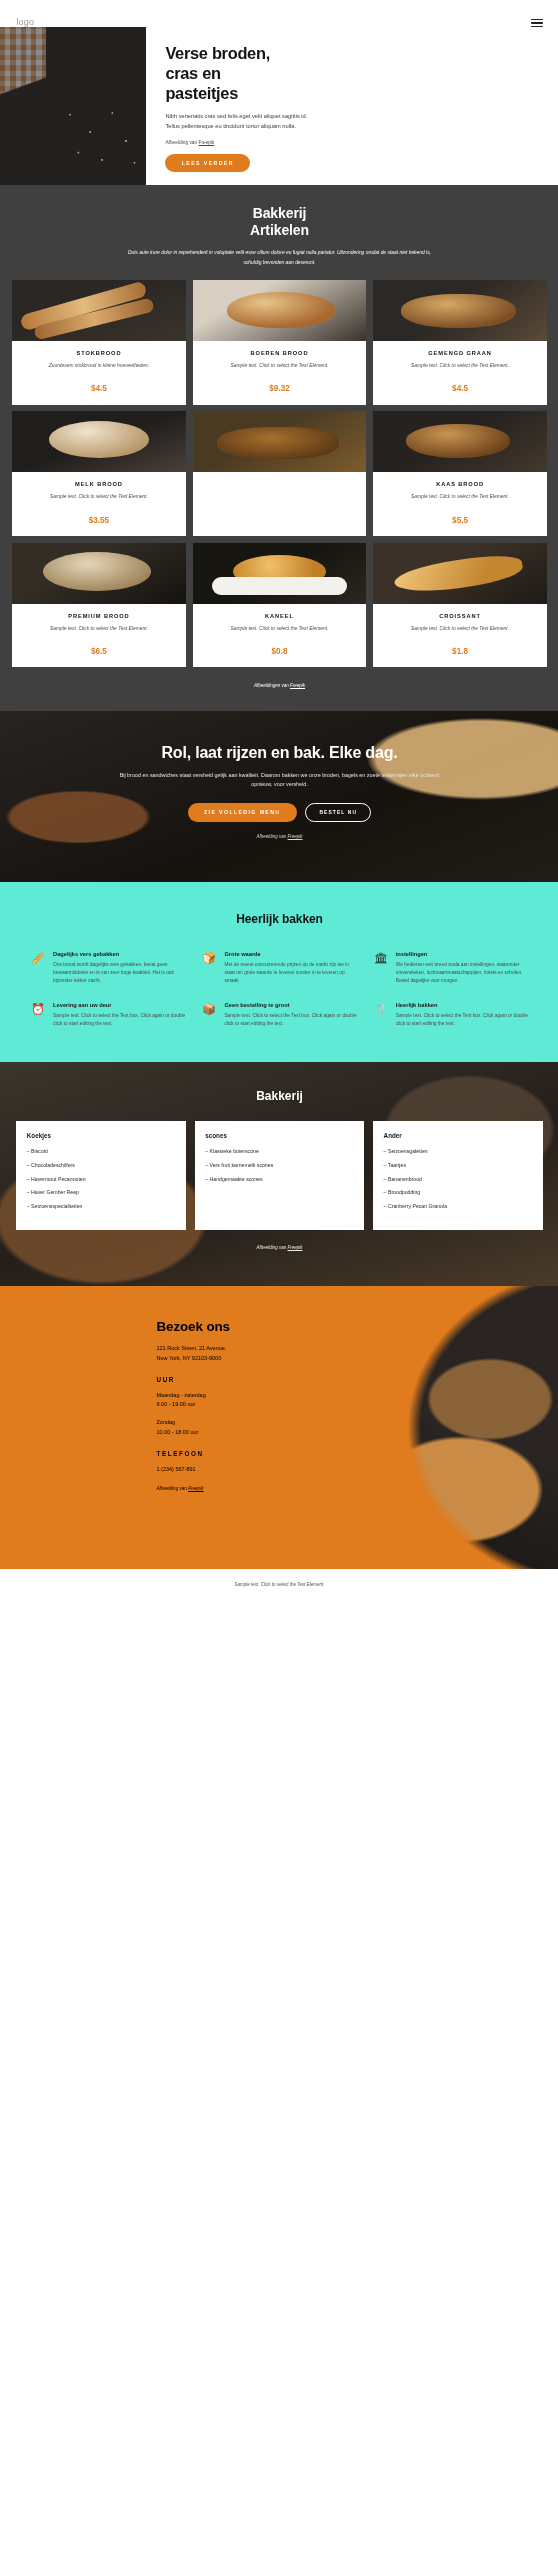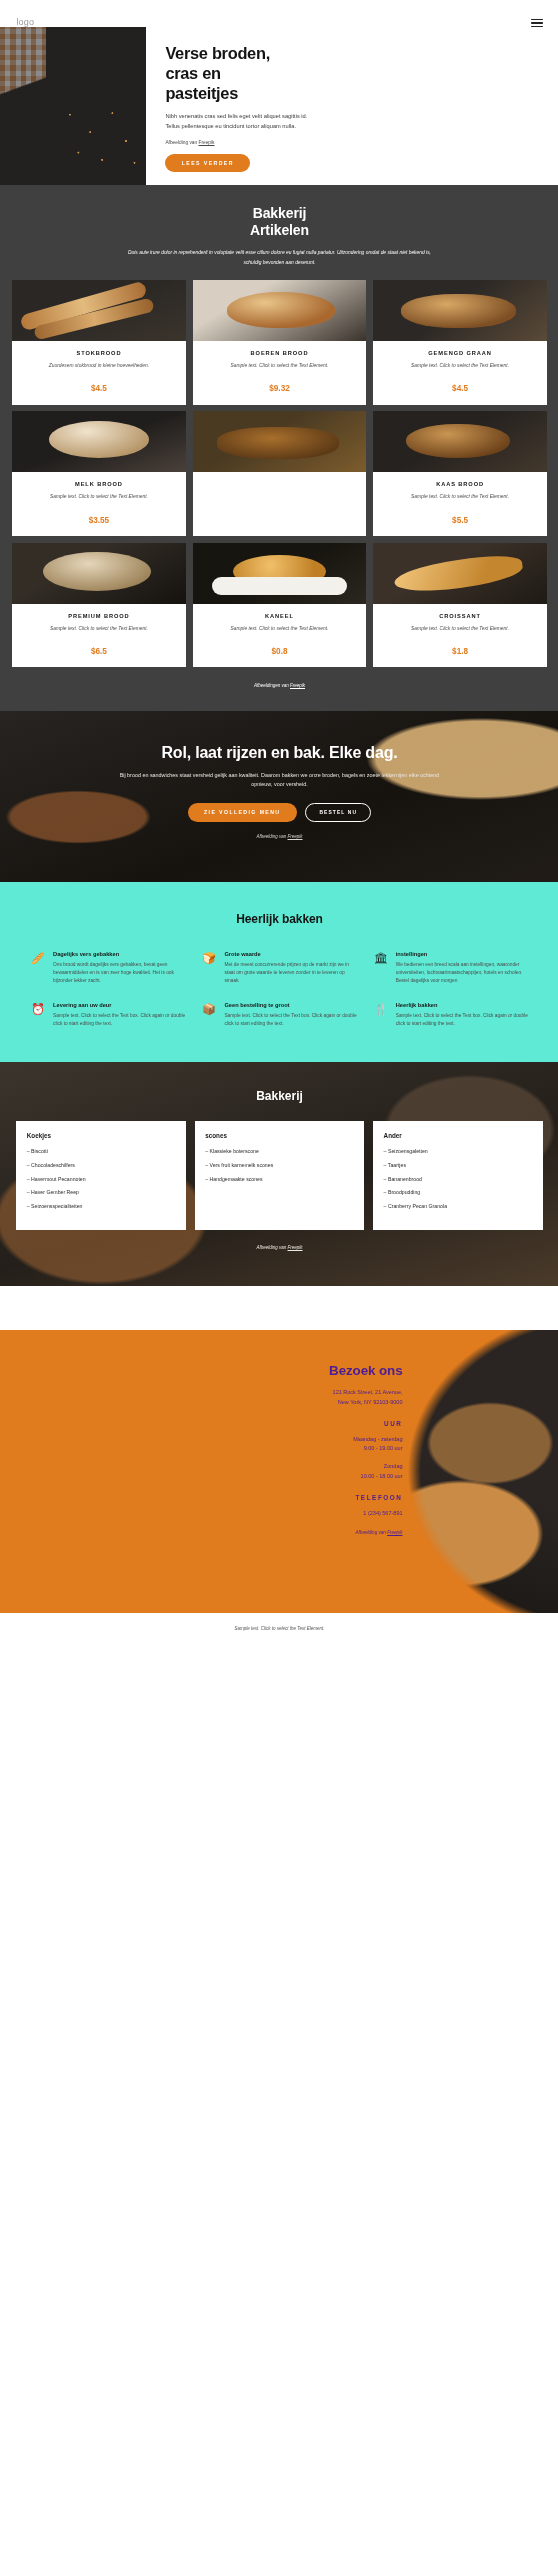--- a/index.html
+++ b/index.html
@@ -120,21 +120,21 @@
   }
   .sweets h2{text-align:center;font-size:12px;font-weight:700;margin-bottom:18px;}
   .scols{display:grid;grid-template-columns:repeat(3,1fr);gap:9px;}
   .scard{background:#fff;color:#1a1a1a;padding:11.2px 10.4px 13.4px;}
   .scard h3{font-size:6.3px;font-weight:700;margin-bottom:9px;}
   .scard ul{list-style:none;}
   .scard li{font-size:5.2px;line-height:1.45;margin-bottom:6px;color:#2b2b2b;}
   .sweets-credit{text-align:center;margin-top:15px;font-size:4.5px;font-style:italic;color:#ece8e2;}
   .sweets-credit u{text-decoration:underline;}
   
-  .visit{position:relative;background:#e07b1e;padding:33px 16.4px 30px;text-align:right;color:#4c1d95;overflow:hidden;min-height:283px;margin-top:44px;}
+  .visit{position:relative;background:#e07b1e;padding:33px 16.4px 30px;text-align:left;color:#000000;overflow:hidden;min-height:283px;}
   .visit-photo{position:absolute;right:0;top:0;width:44%;height:100%;
     background:
       radial-gradient(ellipse 60% 34% at 60% 72%, #c98b45 0 52%, transparent 56%),
       radial-gradient(ellipse 46% 26% at 72% 40%, #8a6238 0 52%, transparent 56%),
       linear-gradient(200deg,#2a2522 0 48%,#15120f 100%);
     -webkit-mask-image:radial-gradient(ellipse 128% 92% at 118% 50%, #000 0 58%, transparent 62%);
             mask-image:radial-gradient(ellipse 128% 92% at 118% 50%, #000 0 58%, transparent 62%);
   }
   .visit-inner{position:relative;z-index:2;max-width:246px;margin:0 auto;}
   .visit h2{font-size:13.4px;font-weight:700;letter-spacing:-0.1px;}

